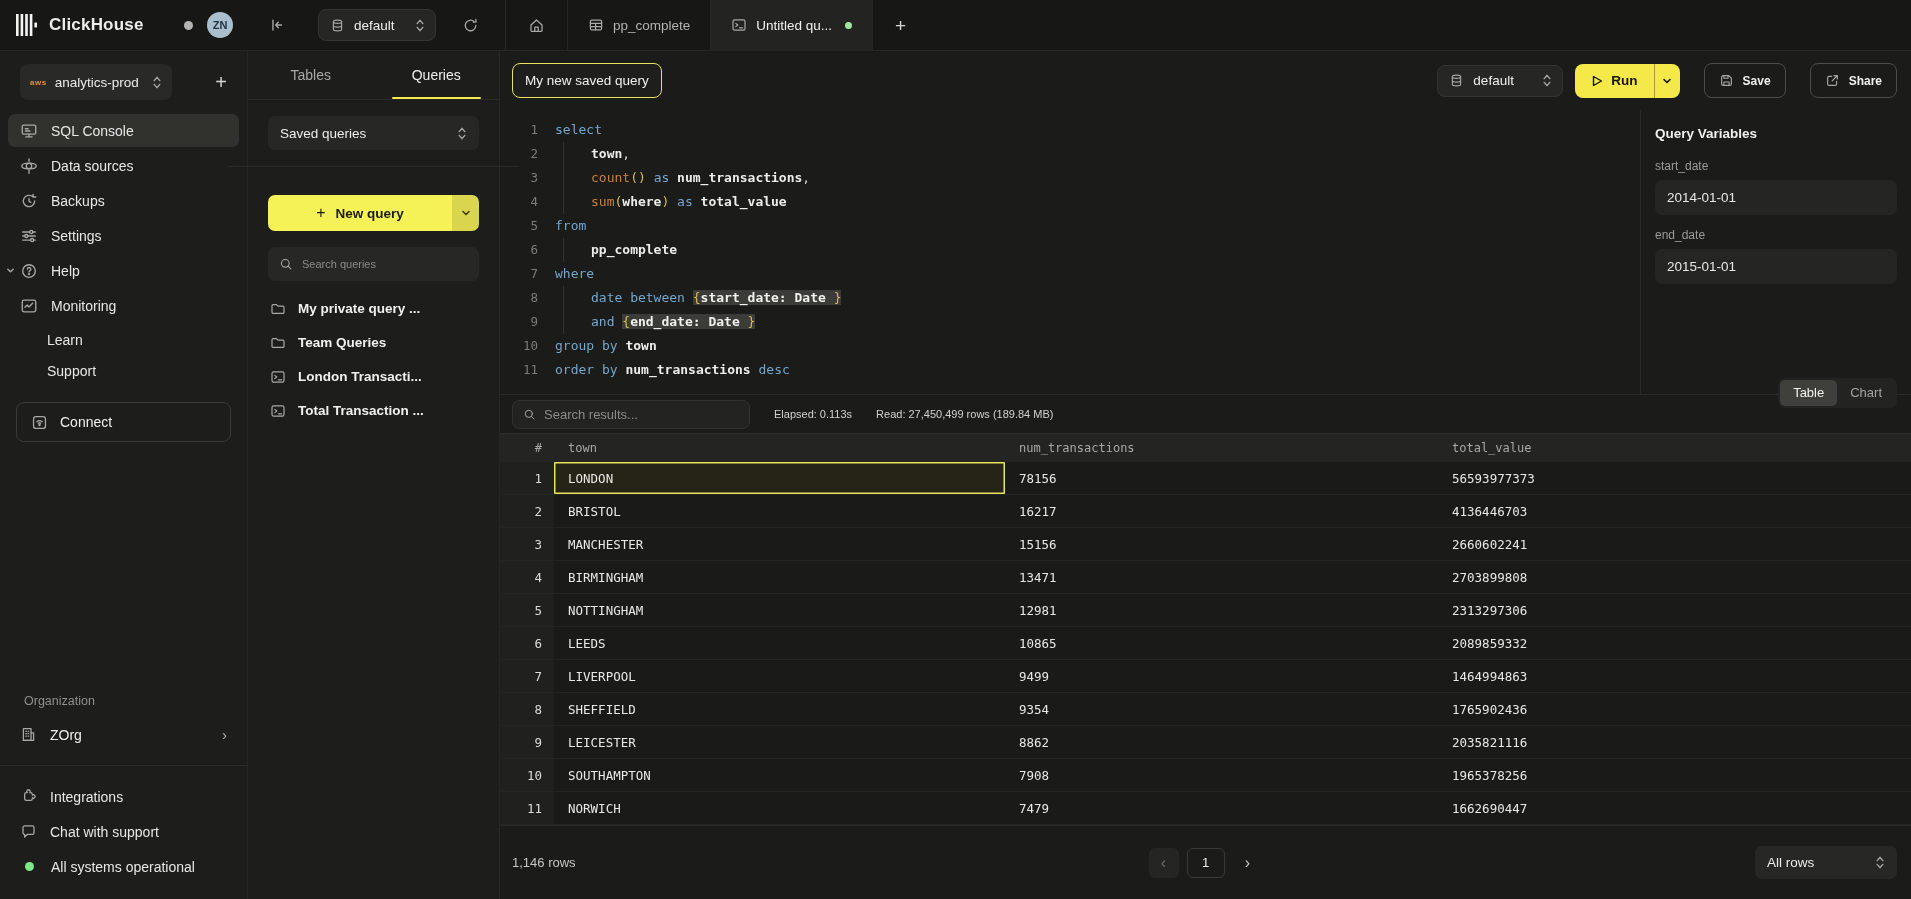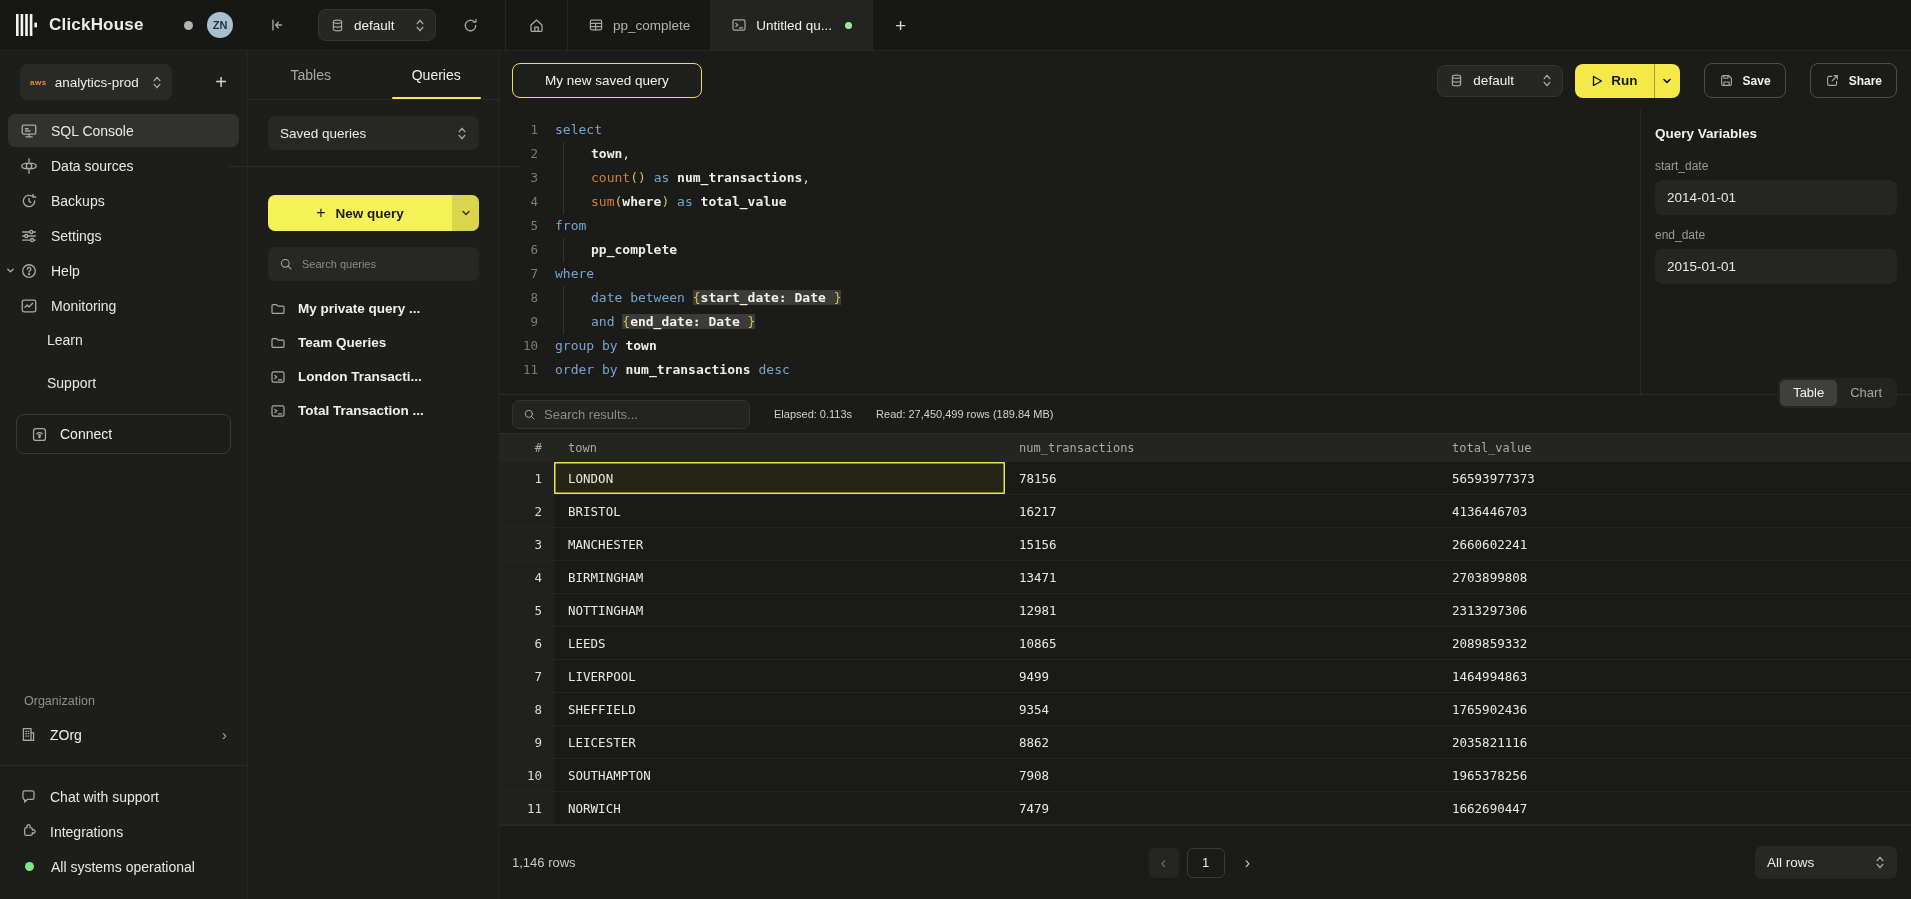--- a/index.html
+++ b/index.html
@@ -42,21 +42,21 @@
   .workspace-row{display:flex; align-items:center; padding:0 14px 0 20px; margin-bottom:14px;}
   .ws-select{height:36px; background:#292927; border:none; border-radius:8px; display:flex; align-items:center; gap:8px;
     padding:0 10px; cursor:pointer; font-size:13.5px; width:152px;}
   .aws-mark{font-size:8px; font-weight:700; color:#e8912d; letter-spacing:.5px;}
   .ws-plus{margin-left:auto; color:#d4d4d0; font-size:20px;}
   .nav{display:flex; flex-direction:column; gap:2px; padding:0 8px;}
   .nav-item{display:flex; align-items:center; gap:13px; height:33px; padding:0 12px; border-radius:7px; cursor:pointer;
     color:#e7e7e4; font-size:14px; background:none; border:none; text-align:left; position:relative;}
   .nav-item.active{background:#31312e;}
   .nav-item .caret{position:absolute; left:-2px; color:#9a9a96; font-size:10px;}
-  .nav-sub{display:flex; flex-direction:column; gap:12px; padding:0 8px; margin-top:2px;}
+  .nav-sub{display:flex; flex-direction:column; gap:0; padding:0 8px; margin-top:2px;}
   .nav-subitem{height:31px; display:flex; align-items:center; padding:0 12px 0 39px; color:#e7e7e4; font-size:14px;
     border-radius:7px; background:none; border:none; cursor:pointer; text-align:left;}
   .connect-btn{margin:16px 16px 0 16px; height:40px; border:1px solid #3a3a37; border-radius:8px; background:none; cursor:pointer;
     display:flex; align-items:center; gap:12px; padding:0 14px; color:#f0f0ee; font-size:14px;}
   .side-spacer{flex:1;}
   .org-label{color:#8f8f8b; font-size:12.5px; padding:0 8px 10px 24px;}
   .org-row{display:flex; align-items:center; gap:13px; margin:0 8px 14px 8px; padding:0 12px; height:33px; border-radius:7px;
     background:none; border:none; cursor:pointer; color:#f0f0ee; font-size:14px;}
   .org-chev{margin-left:auto; color:#b0b0ac; font-size:15px;}
   .side-divider{height:1px; background:#2b2b29; margin:0;}
@@ -84,21 +84,21 @@
     font-family:"Liberation Sans",sans-serif;}
   .search-box input::placeholder{color:#8b8b87;}
   .qlist{margin-top:20px; display:flex; flex-direction:column; gap:4px;}
   .qitem{display:flex; align-items:flex-start; gap:12px; height:30px; background:none; border:none; cursor:pointer; color:#f0f0ee;
     font-size:13.5px; font-weight:600; padding:0 2px; text-align:left; white-space:nowrap; overflow:hidden;}
 
   
   .main{flex:1; display:flex; flex-direction:column; min-width:0;}
   .main-toolbar{height:59px; flex:none; display:flex; align-items:center; padding:0 14px 0 12px;}
   .query-chip{height:35px; border:1px solid #e9e25f; border-radius:8px; background:#1e1e1c; color:#f0f0ee; font-size:13.5px;
-    padding:0 32px; cursor:pointer;}
+    padding:0 12px; cursor:pointer;}
   .mt-right{margin-left:auto; display:flex; align-items:center; gap:12px;}
   .toolbar-db{width:126px;}
   .run-btn{display:flex; height:34px; border-radius:8px; overflow:hidden; border:none; padding:0; cursor:pointer; background:none;}
   .run-main{display:flex; align-items:center; gap:8px; background:#f5e949; color:#151508; font-size:13.5px; font-weight:700; padding:0 16px;}
   .run-caret{width:26px; background:#f5e949; border-left:1px solid rgba(21,21,8,.35); display:flex; align-items:center; justify-content:center;}
   .ghost-btn{height:35px; border:1px solid #4c4c48; border-radius:8px; background:none; color:#f0f0ee; font-size:12px; font-weight:600;
     display:flex; align-items:center; gap:9px; padding:0 14px; cursor:pointer;margin-left:12px;}
 
   .workspace{flex:none; height:284px; display:flex; min-width:0;}
   .editor{flex:1; padding:8px 0 0 12px; overflow:hidden; font-family:"DejaVu Sans Mono", monospace; font-size:13px;}
@@ -324,29 +324,29 @@
             <path d="M6.8 6.2h.8M9.5 6.2h.8M6.8 9h.8M9.5 9h.8M6.8 11.8h.8M9.5 11.8h.8"></path>
           </svg>
         <span>ZOrg</span>
         <span class="org-chev">›</span>
       </button>
       <div class="side-divider"></div>
 
       <div class="side-footer">
         <button class="nav-item">
           <svg class="ic" width="17" height="17" viewBox="0 0 20 20">
+              <path d="M5.5 7.5a2 2 0 0 1 2-2h1a2 2 0 1 1 3 0h1a2 2 0 0 1 2 2v1a2 2 0 1 1 0 3v1a2 2 0 0 1-2 2h-5a2 2 0 0 1-2-2z"></path>
+            </svg>
+          <span>Integrations</span>
+        </button>
+        <button class="nav-item">
+          <svg class="ic" width="17" height="17" viewBox="0 0 20 20">
               <path d="M3.5 5.5a2 2 0 0 1 2-2h9a2 2 0 0 1 2 2v6a2 2 0 0 1-2 2H8.5l-3 3v-3h0a2 2 0 0 1-2-2z"></path>
             </svg>
           <span>Chat with support</span>
-        </button>
-        <button class="nav-item">
-          <svg class="ic" width="17" height="17" viewBox="0 0 20 20">
-              <path d="M5.5 7.5a2 2 0 0 1 2-2h1a2 2 0 1 1 3 0h1a2 2 0 0 1 2 2v1a2 2 0 1 1 0 3v1a2 2 0 0 1-2 2h-5a2 2 0 0 1-2-2z"></path>
-            </svg>
-          <span>Integrations</span>
         </button>
         <button class="nav-item">
           <span class="green-dot"></span>
           <span>All systems operational</span>
         </button>
       </div>
     </aside>
 
     <aside class="querybar">
       <div class="qb-tabs">

